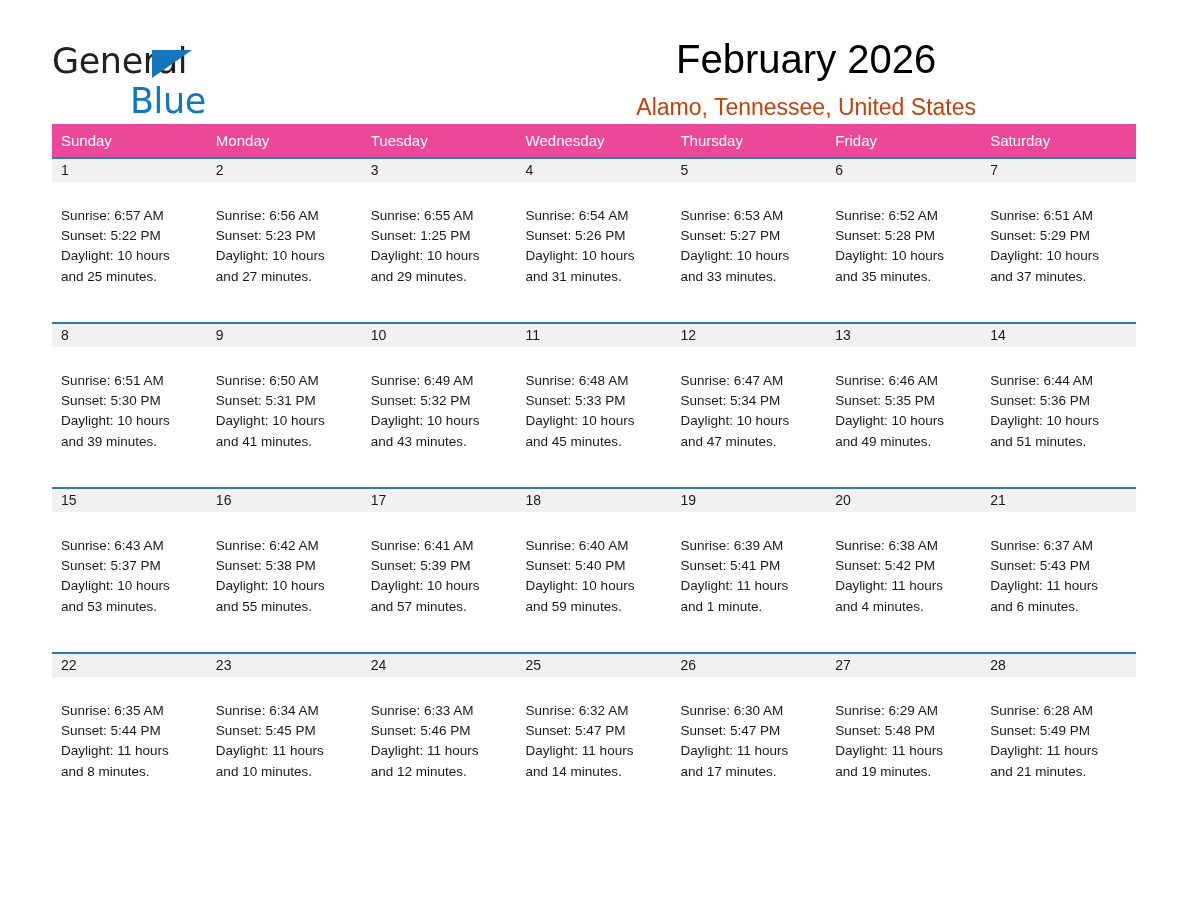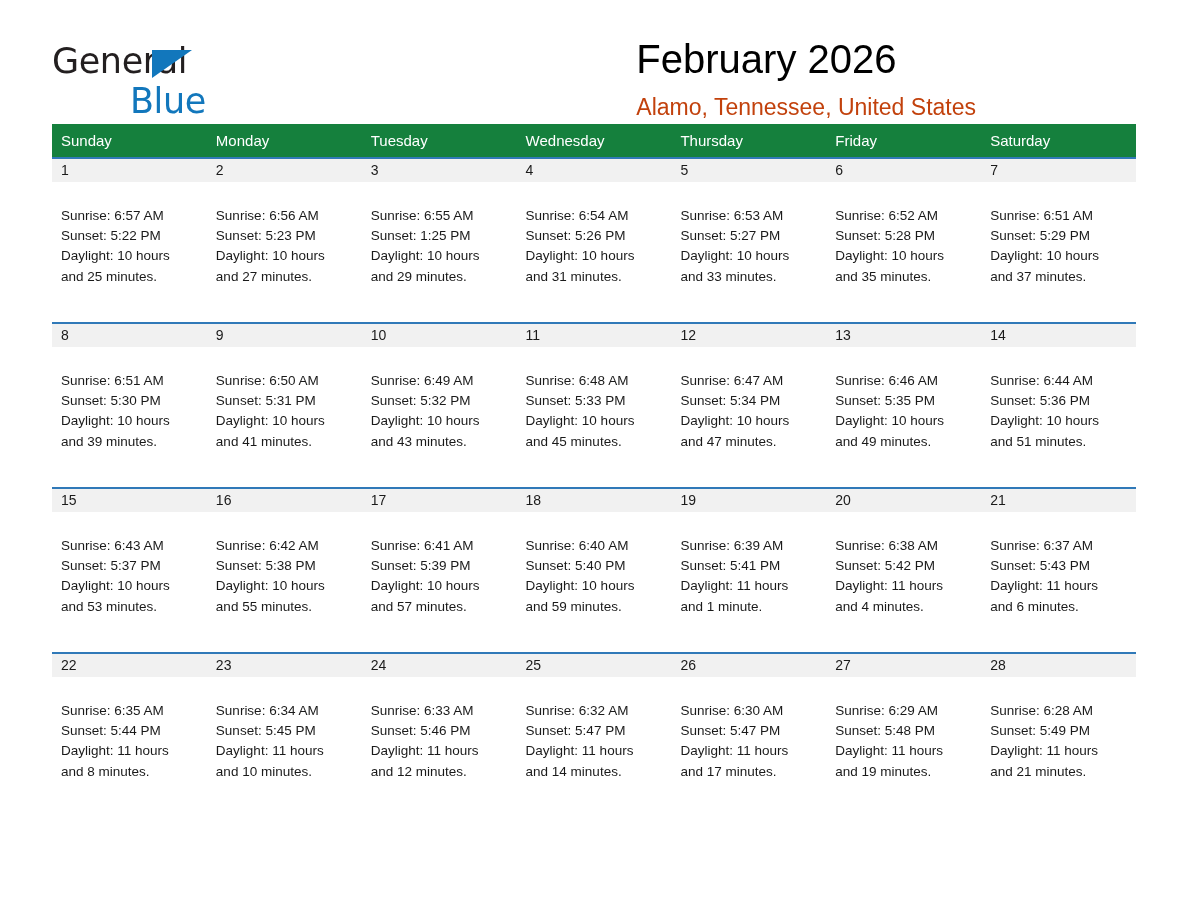--- a/index.html
+++ b/index.html
@@ -62,21 +62,21 @@
   .brand-flag {
     position: absolute;
     left: 100px;
     top: 8px;
     width: 0;
     height: 0;
     border-left: 40px solid #1277bc;
     border-bottom: 28px solid transparent;
   }
   .titles {
-    text-align: left;
+    text-align: center;
     padding-top: 36px;
   }
   .cal-title {
     font-size: 40px;
     line-height: 46px;
     font-weight: 400;
     color: #000000;
     white-space: nowrap;
   }
   .cal-subtitle {
@@ -88,21 +88,21 @@
     white-space: nowrap;
   }
 
   
   .calendar {
     margin-top: 12px;
     width: 1084px;
   }
   .weekday-head {
     display: flex;
-    background: #15803d;
+    background: #ec4899;
     height: 33px;
   }
   .weekday-cell {
     flex: 1 1 0;
     color: #ffffff;
     font-size: 15px;
     line-height: 33px;
     padding-left: 9px;
     box-sizing: border-box;
     white-space: nowrap;

